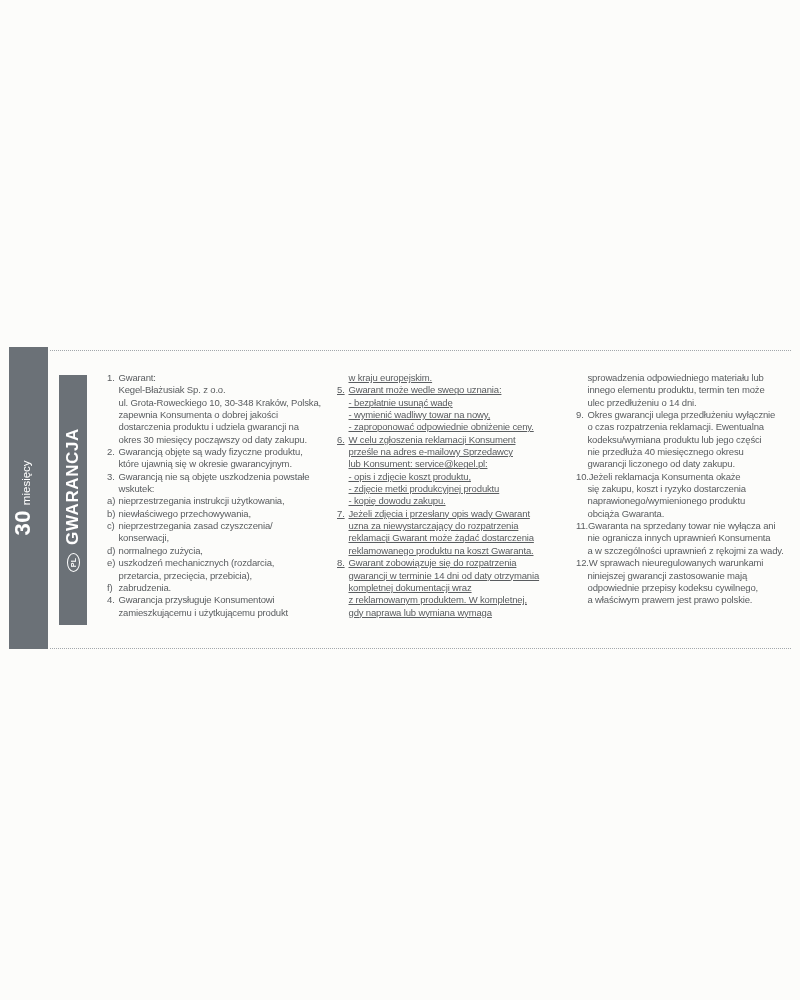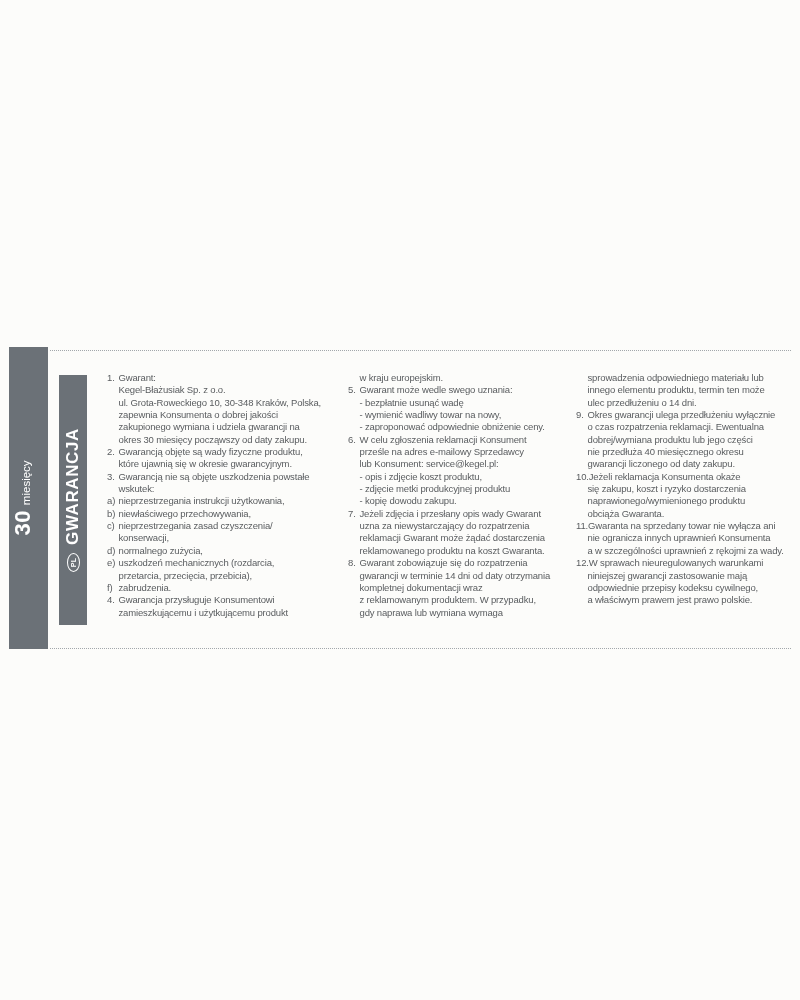--- a/index.html
+++ b/index.html
@@ -50,21 +50,21 @@
   }
   .gw-title { font-size:17px; font-weight:bold; letter-spacing:.6px; }
 
   
   .col {
     position:absolute; top:372px; width:228px;
     font-size:9.5px; line-height:12.35px; letter-spacing:-0.15px;
     color:#595c5f;
   }
   .col-1 { left:107px; }
-  .col-2 { left:348px; }
+  .col-2 { left:337px;text-decoration:underline; }
   .col-3 { left:576px; }
   .line { display:flex; }
   .line .marker { flex:0 0 auto; min-width:11.5px; }
   .line .txt { flex:0 0 auto; white-space:nowrap; }
 </style>
 </head>
 <body>
 
 <div class="page">
 
@@ -96,21 +96,21 @@
       <div class="line">
         <span class="marker"></span>
         <span class="txt">ul. Grota-Roweckiego 10, 30-348 Kraków, Polska,</span>
       </div>
       <div class="line">
         <span class="marker"></span>
         <span class="txt">zapewnia Konsumenta o dobrej jakości</span>
       </div>
       <div class="line">
         <span class="marker"></span>
-        <span class="txt">zakupionego wymiana i udziela gwarancji na</span>
+        <span class="txt">dostarczenia produktu i udziela gwarancji na</span>
       </div>
       <div class="line">
         <span class="marker"></span>
         <span class="txt">okres 30 miesięcy począwszy od daty zakupu.</span>
       </div>
       <div class="line">
         <span class="marker">2.</span>
         <span class="txt">Gwarancją objęte są wady fizyczne produktu,</span>
       </div>
       <div class="line">
@@ -234,21 +234,21 @@
       <div class="line">
         <span class="marker"></span>
         <span class="txt">gwarancji w terminie 14 dni od daty otrzymania</span>
       </div>
       <div class="line">
         <span class="marker"></span>
         <span class="txt">kompletnej dokumentacji wraz</span>
       </div>
       <div class="line">
         <span class="marker"></span>
-        <span class="txt">z reklamowanym produktem. W przypadku,</span>
+        <span class="txt">z reklamowanym produktem. W kompletnej,</span>
       </div>
       <div class="line">
         <span class="marker"></span>
         <span class="txt">gdy naprawa lub wymiana wymaga</span>
       </div>
     </div>
   <div class="col col-3">
       <div class="line">
         <span class="marker"></span>
         <span class="txt">sprowadzenia odpowiedniego materiału lub</span>
@@ -264,21 +264,21 @@
       <div class="line">
         <span class="marker">9.</span>
         <span class="txt">Okres gwarancji ulega przedłużeniu wyłącznie</span>
       </div>
       <div class="line">
         <span class="marker"></span>
         <span class="txt">o czas rozpatrzenia reklamacji. Ewentualna</span>
       </div>
       <div class="line">
         <span class="marker"></span>
-        <span class="txt">dobrej/wymiana produktu lub jego części</span>
+        <span class="txt">kodeksu/wymiana produktu lub jego części</span>
       </div>
       <div class="line">
         <span class="marker"></span>
         <span class="txt">nie przedłuża 40 miesięcznego okresu</span>
       </div>
       <div class="line">
         <span class="marker"></span>
         <span class="txt">gwarancji liczonego od daty zakupu.</span>
       </div>
       <div class="line">

